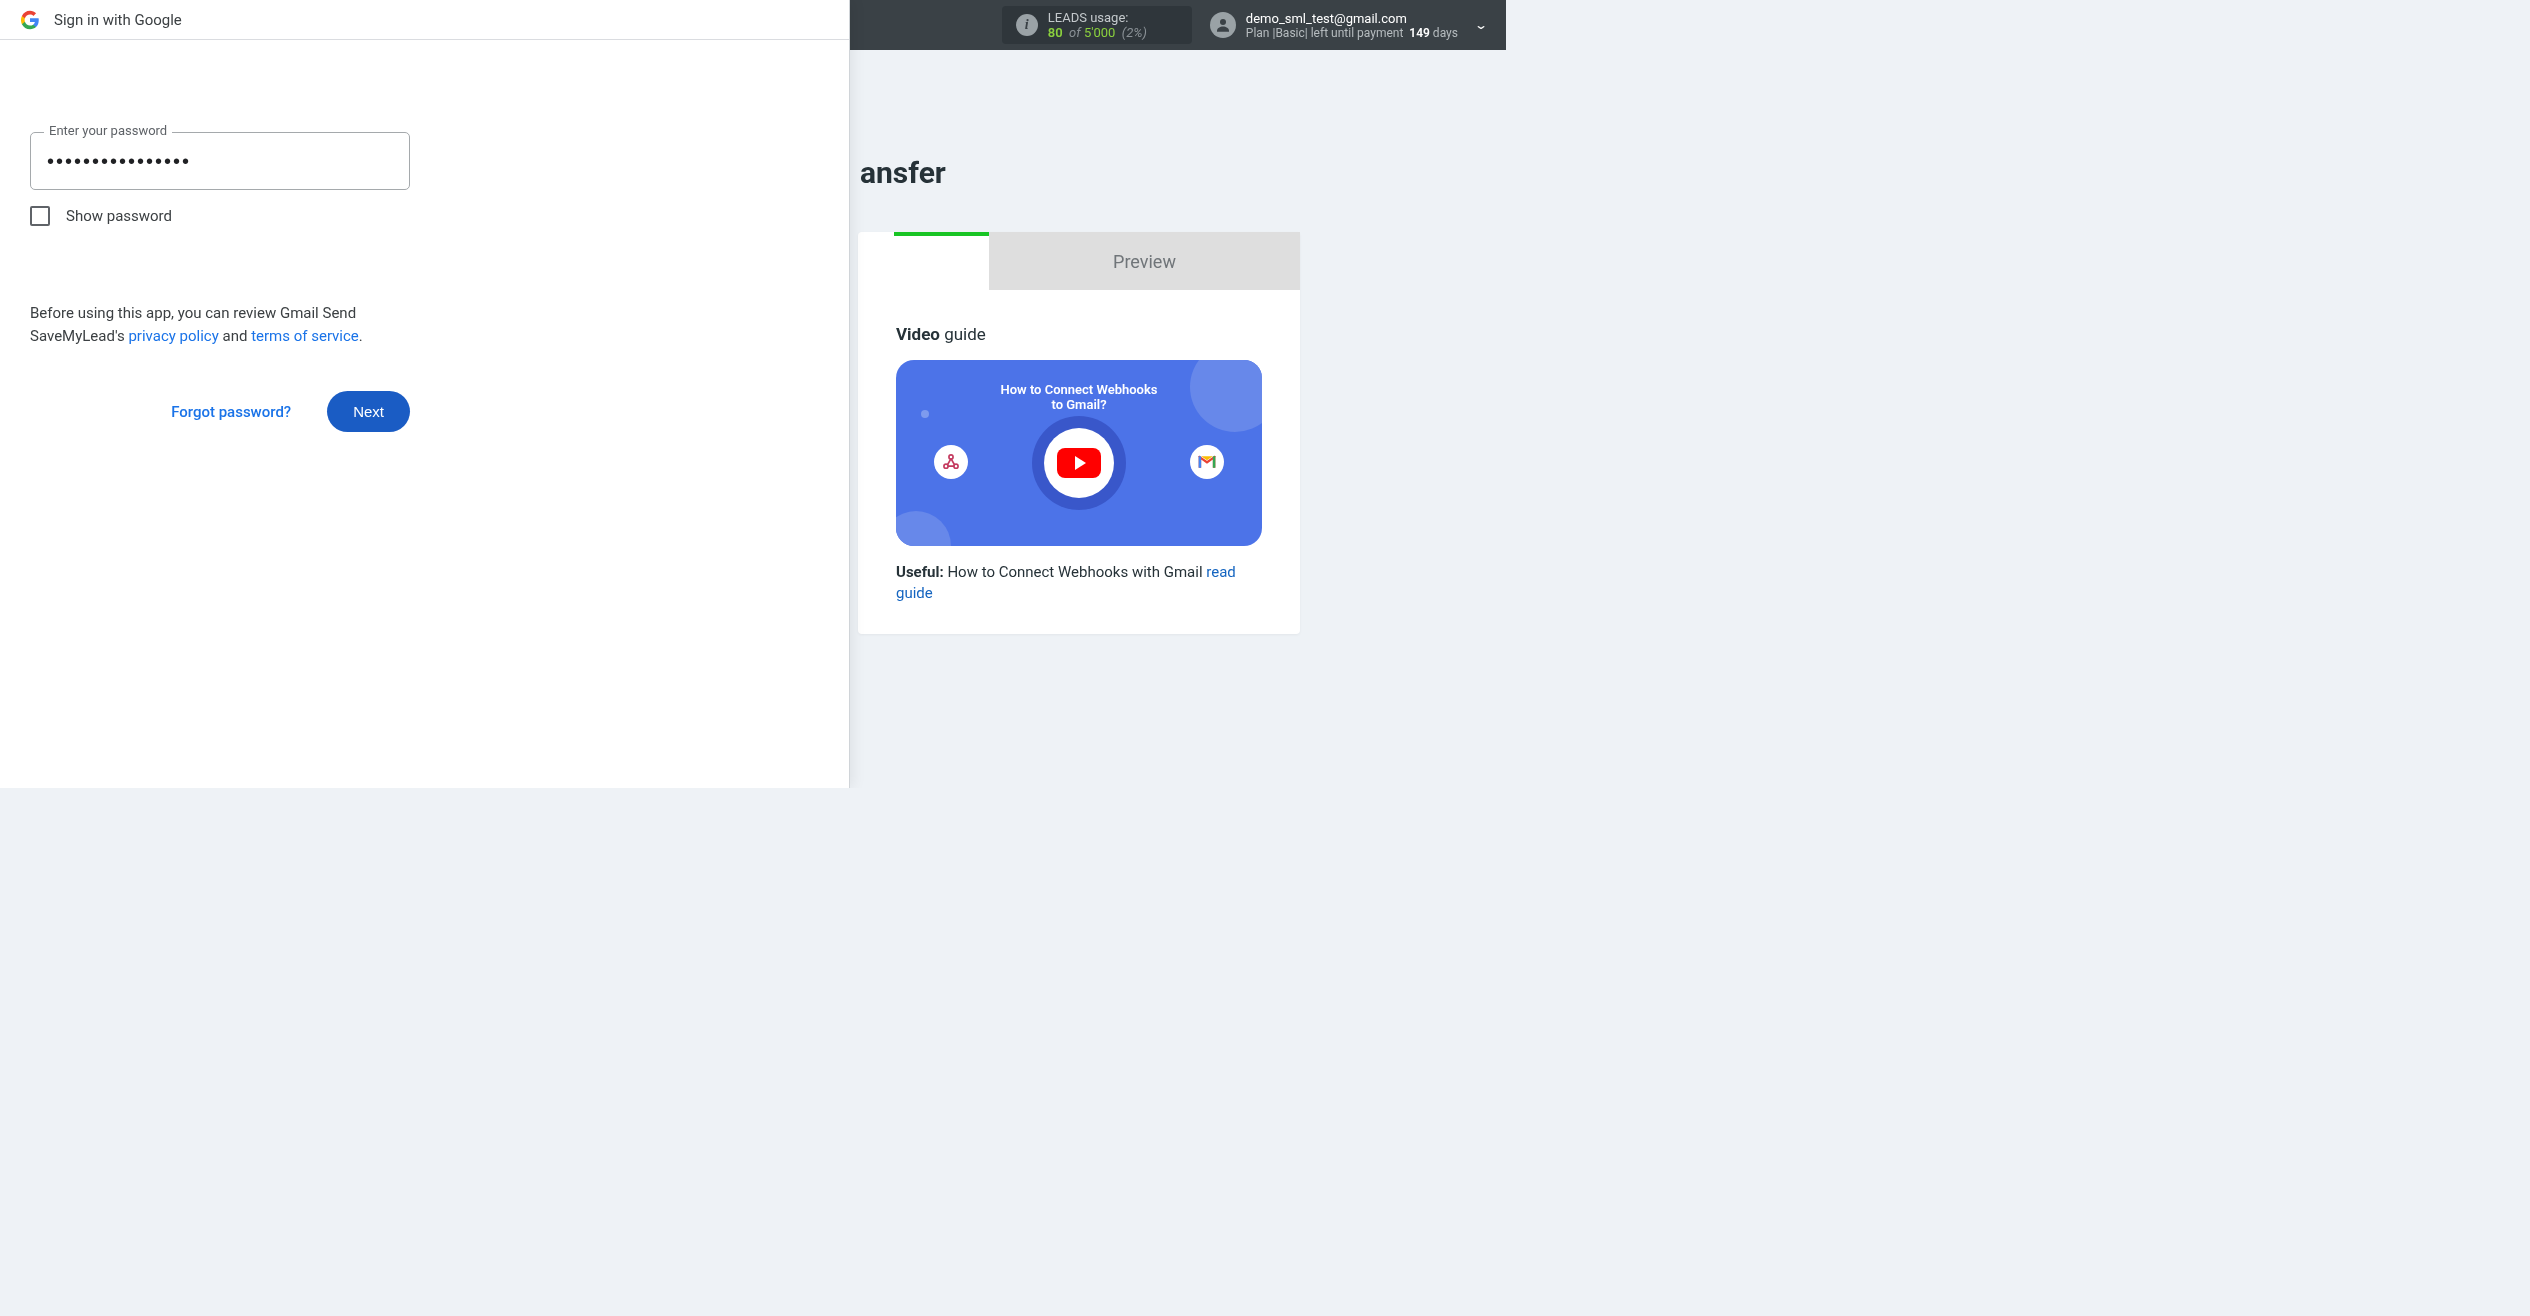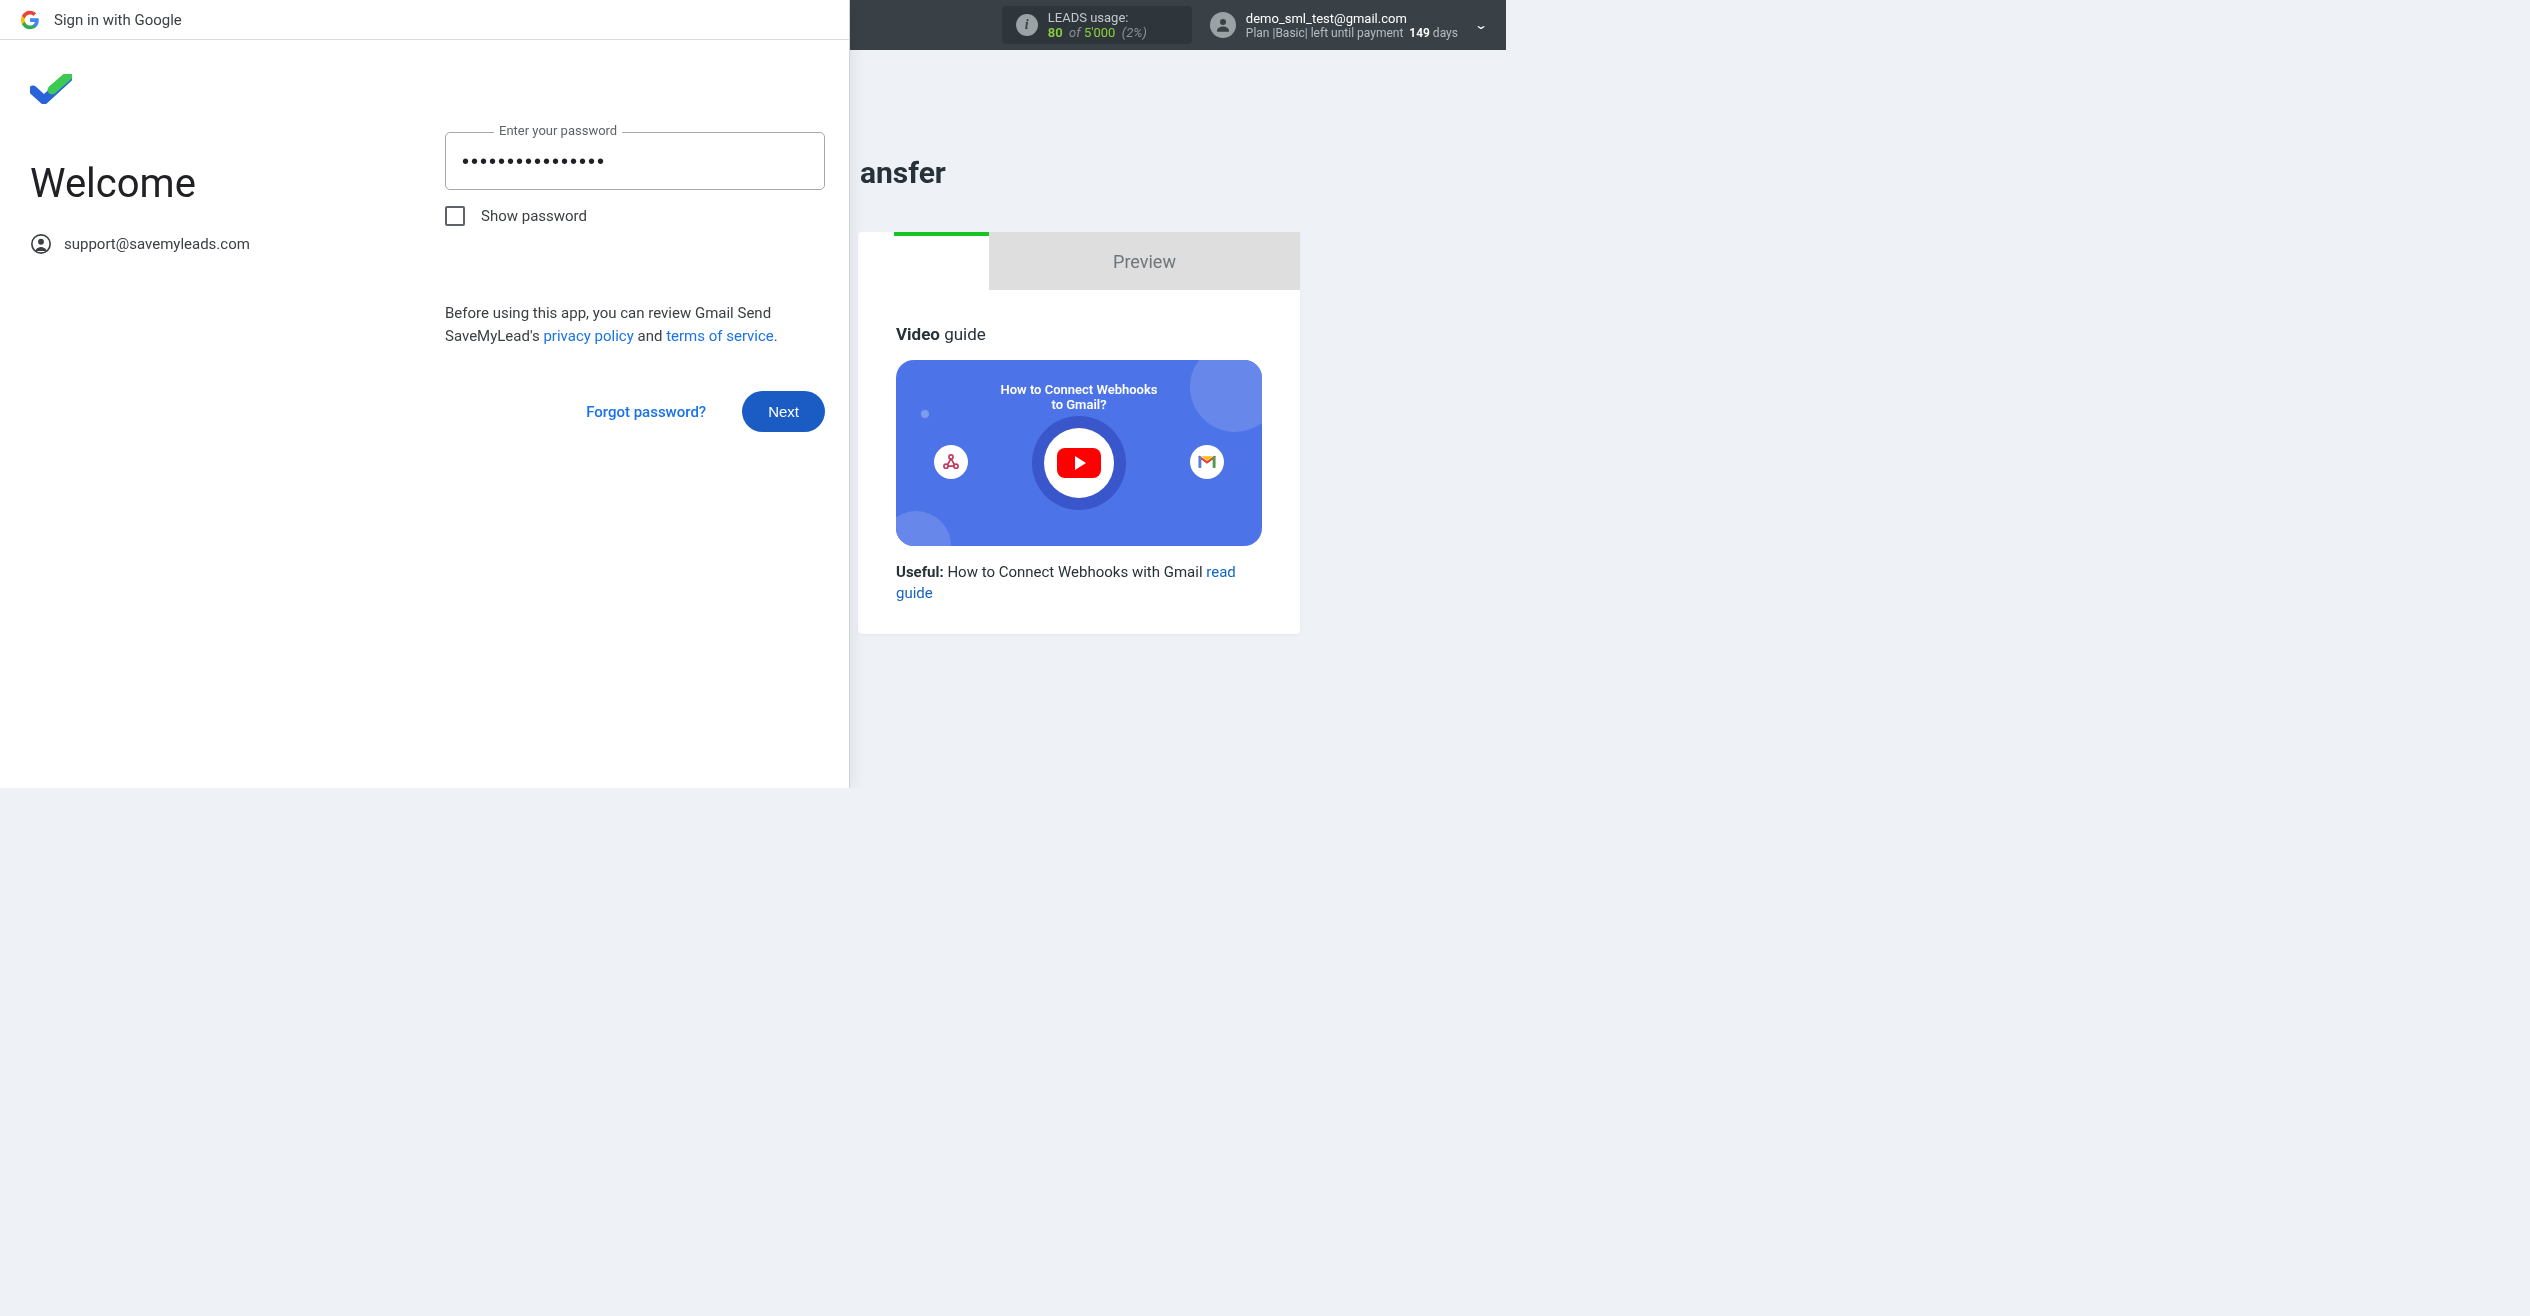--- a/index.html
+++ b/index.html
@@ -257,21 +257,20 @@
       position: relative;
       margin-bottom: 16px;
     }
     .field-label {
       position: absolute;
       top: -9px; left: 14px;
       background: #fff;
       padding: 0 5px;
       color: #5f6368;
       font-size: 13px;
-      margin-left: 35px;
     }
     .pwd-input {
       width: 100%;
       height: 58px;
       border: 1px solid #a5a9ac;
       border-radius: 5px;
       padding: 0 16px;
       font-size: 20px;
       letter-spacing: 2px;
       outline: none;
@@ -410,39 +409,20 @@
       <svg width="20" height="20" viewBox="0 0 48 48">
           <path fill="#4285F4" d="M45 24.5c0-1.6-.1-3-.4-4.5H24v8.5h11.8c-.5 2.8-2 5.1-4.3 6.7v5.6h7c4.1-3.8 6.5-9.4 6.5-16.3z"></path>
           <path fill="#34A853" d="M24 46c5.9 0 10.8-2 14.4-5.3l-7-5.6c-2 1.3-4.5 2.1-7.4 2.1-5.7 0-10.5-3.8-12.2-9H4.6v5.7C8.2 41 15.5 46 24 46z"></path>
           <path fill="#FBBC05" d="M11.8 28.2c-.4-1.3-.7-2.7-.7-4.2s.3-2.9.7-4.2v-5.7H4.6C3.1 17.2 2.2 20.5 2.2 24s.9 6.8 2.4 9.9l7.2-5.7z"></path>
           <path fill="#EA4335" d="M24 10.8c3.2 0 6.1 1.1 8.3 3.3l6.2-6.2C34.8 4.2 29.9 2 24 2 15.5 2 8.2 7 4.6 14.1l7.2 5.7c1.7-5.2 6.5-9 12.2-9z"></path>
         </svg>
     </span>
     <span>Sign in with Google</span>
   </div>
   <div class="modal-body">
-    <div class="left-col">
-      <div class="app-logo">
-        <svg width="42" height="30" viewBox="0 0 42 30">
-            <path d="M3 16 L14 26 L38 4" stroke="#2962d9" stroke-width="9" fill="none" stroke-linecap="round" stroke-linejoin="round"></path>
-            <path d="M22 16 L38 2" stroke="#3dc954" stroke-width="9" fill="none" stroke-linecap="round"></path>
-          </svg>
-      </div>
-      <div class="welcome">Welcome</div>
-      <div class="email-row">
-        <span class="person-icon">
-          <svg width="22" height="22" viewBox="0 0 24 24" fill="none" stroke="#3c4043" stroke-width="1.8">
-              <circle cx="12" cy="12" r="10"></circle>
-              <circle cx="12" cy="9.5" r="3.2" fill="#3c4043" stroke="none"></circle>
-              <path d="M5.5 19.5c1.5-3 4-4.2 6.5-4.2s5 1.2 6.5 4.2" fill="#3c4043" stroke="none"></path>
-            </svg>
-        </span>
-        <span>support@savemyleads.com</span>
-      </div>
-    </div>
     <div class="right-col">
       <div class="field-wrap">
         <div class="field-label">Enter your password</div>
         <input type="password" class="pwd-input" value="••••••••••••••••" style="">
       </div>
       <div class="show-pwd">
         <div class="cbox"></div>
         <div class="show-pwd-label">Show password</div>
       </div>
       <div class="policy">

